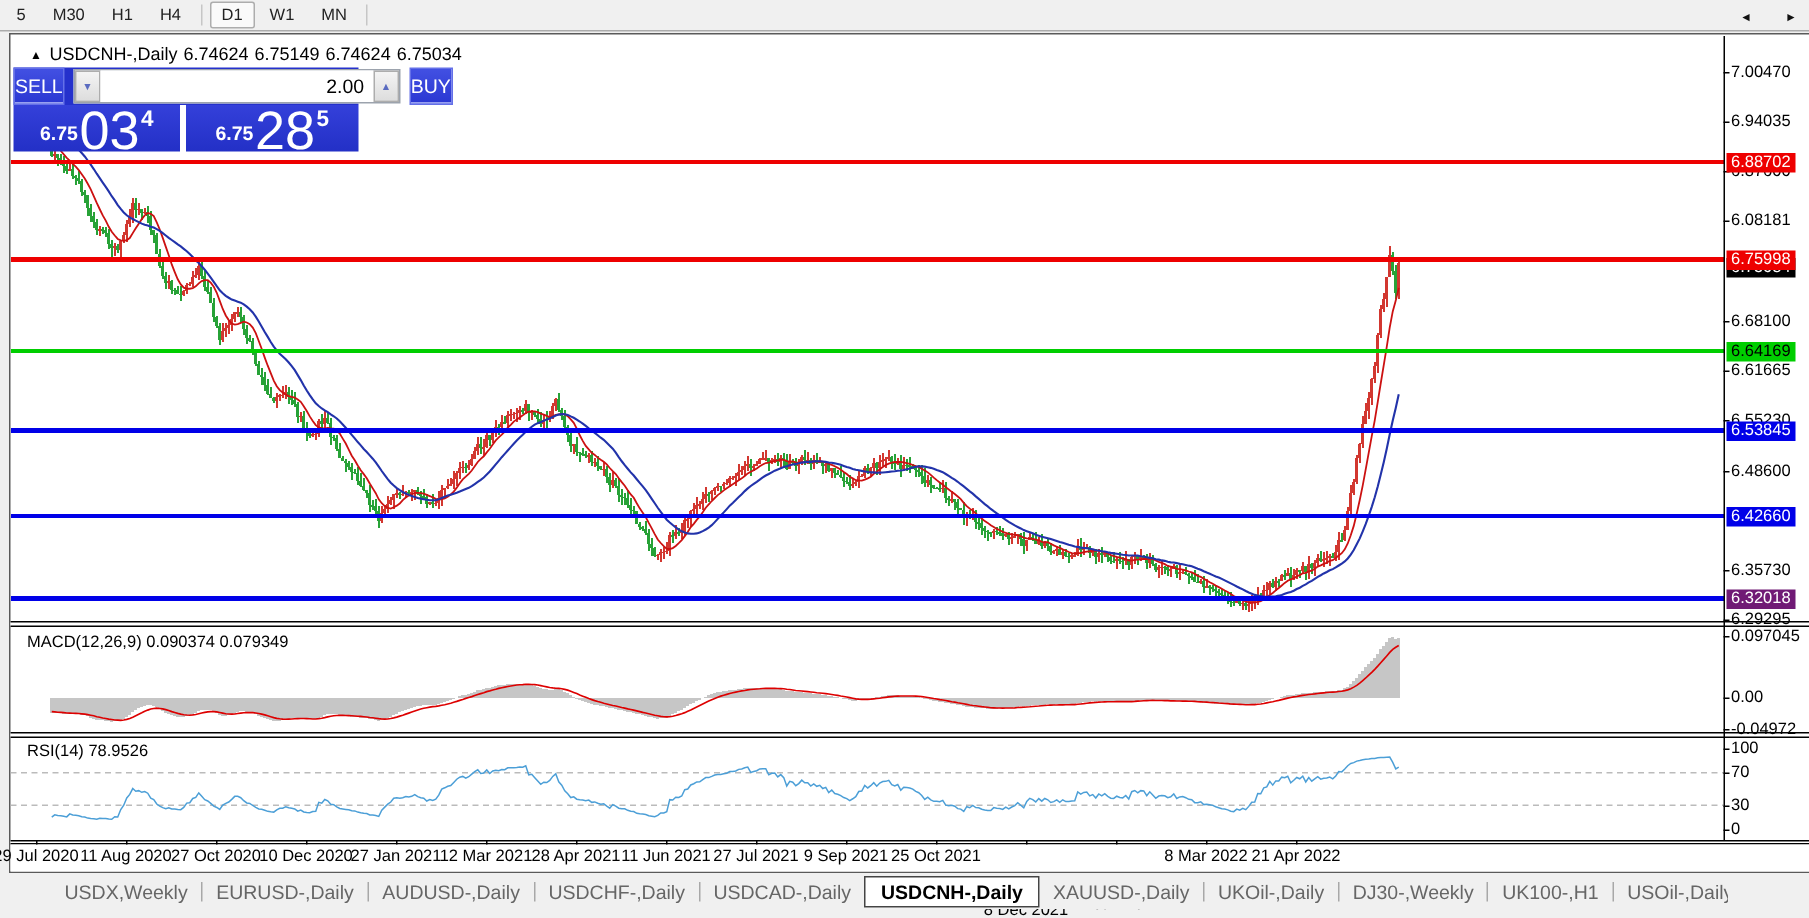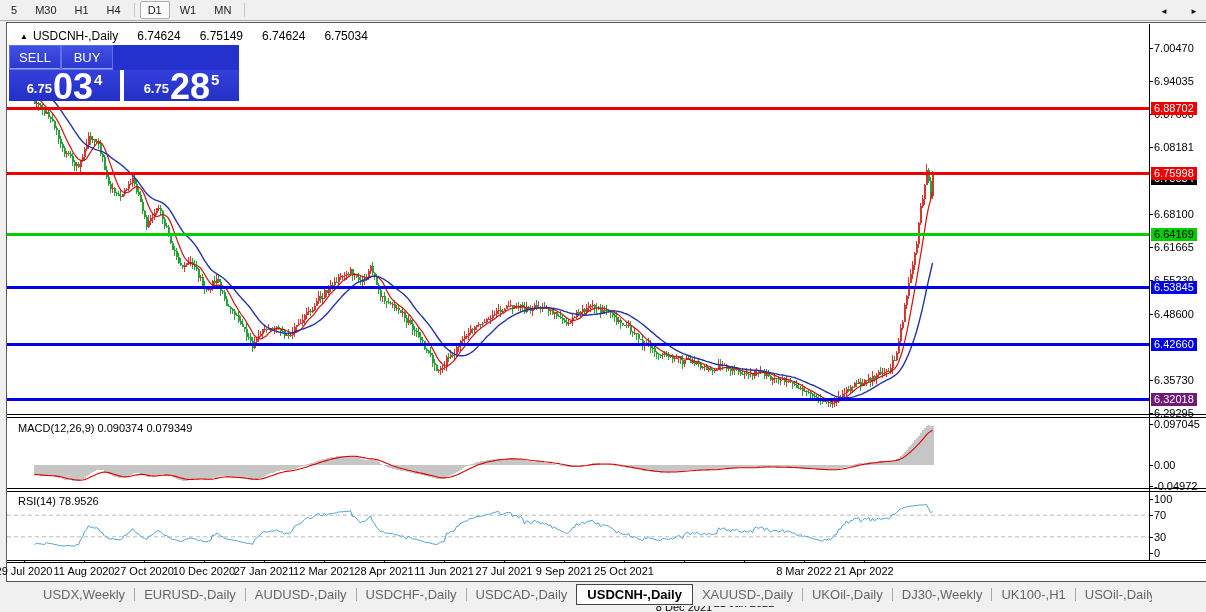--- a/index.html
+++ b/index.html
@@ -32,38 +32,38 @@
   .ytick{position:absolute;left:1142px;width:4px;height:1px;background:#000;}
   .badge{position:absolute;left:1144px;font-size:11px;padding:0 3px;height:13px;line-height:13px;white-space:nowrap;}
   .ind-label{position:absolute;left:11px;font-size:11px;color:#000;white-space:nowrap;}
   
   #date-row{position:absolute;left:0;top:540px;width:1200px;height:18px;background:#FFF;}
   .dlab{position:absolute;top:2px;font-size:11px;color:#000;white-space:nowrap;transform:translateX(-50%);}
   .dtick{position:absolute;top:-3px;width:1px;height:3px;background:#000;}
   
   #chart-header{position:absolute;left:13px;top:6px;display:flex;align-items:baseline;font-size:12px;color:#000;z-index:5;}
   #collapse-arrow{font-size:8px;margin-right:5px;position:relative;top:-1px;}
-  #chart-header .num{margin-left:19px;}
+  #chart-header .num{margin-left:4px;}
   
   #ocp{position:absolute;left:2px;top:22px;width:230px;z-index:6;}
   #ocp-row1{display:flex;height:25px;background:#2531CC;align-items:center;}
   .ocp-btn{width:52px;height:25px;line-height:24px;text-align:center;color:#FFF;font-size:13px;
     background:linear-gradient(#4250E2,#2A37D2);border:1px solid #6470E8;box-sizing:border-box;
     box-shadow:inset 0 -5px 0 -4px #97A0F0;cursor:pointer;}
   #vol-group{flex:1;height:23px;margin:0 6px;display:flex;background:#FFF;border:1px solid #9CA3AD;box-sizing:border-box;}
   .spin{width:17px;background:linear-gradient(#F4F4F4,#DDD);border:1px solid #ADADAD;box-sizing:border-box;
     font-size:7px;color:#5A6BC0;text-align:center;line-height:21px;cursor:pointer;}
   #vol-input{flex:1;border:none;outline:none;font-size:13px;text-align:right;padding:0 6px 0 0;min-width:0;
     font-family:"Liberation Sans",sans-serif;color:#000;}
   #ocp-row2{display:flex;height:31px;margin-top:0px;}
   .price-box{background:linear-gradient(#3440DA,#2330C6);color:#FFF;display:flex;align-items:flex-end;
     justify-content:center;padding-bottom:1px;overflow:hidden;}
   .pb-sell{width:111px;} .pb-gap{width:4px;background:transparent;} .pb-buy{width:115px;}
   .p-small{font-size:13px;font-weight:bold;margin:0 1px 4px 0;}
-  .p-big{font-size:36px;line-height:27px;font-weight:bold;margin-top:20px;}
+  .p-big{font-size:36px;line-height:27px;font-weight:normal;margin-top:20px;}
   .p-sup{font-size:15px;font-weight:bold;margin:0 0 12px 1px;}
   
   #tabbar{position:absolute;left:0;top:582px;width:1206px;height:24px;background:#F0F0F0;
     display:flex;align-items:center;padding-left:34px;box-sizing:border-box;overflow:hidden;}
   #tabstrip{display:flex;align-items:center;width:1118px;overflow:hidden;height:24px;}
   .tab{font-size:13px;color:#666;padding:3px 9px;white-space:nowrap;cursor:pointer;}
   .tab.active{background:#FFF;border:1px solid #444;color:#000;font-weight:bold;padding:2px 10px;}
   .tab-sep{width:1px;height:13px;background:#A8A8A8;flex:none;}
   .scroll-arrow{position:absolute;top:7px;font-size:8px;color:#111;cursor:pointer;}
   #scroll-left{left:1160px;} #scroll-right{left:1190px;}
@@ -1537,20 +1537,25 @@
     <span>USDCNH-,Daily</span>
     <span class="num">6.74624</span>
     <span class="num">6.75149</span>
     <span class="num">6.74624</span>
     <span class="num">6.75034</span>
   </div>
 
   <div id="ocp">
     <div id="ocp-row1">
       <div class="ocp-btn">SELL</div>
+      <div id="vol-group">
+        <div class="spin">▼</div>
+        <input id="vol-input" value="2.00" style="">
+        <div class="spin">▲</div>
+      </div>
       <div class="ocp-btn">BUY</div>
     </div>
     <div id="ocp-row2">
       <div class="price-box pb-sell">
         <span class="p-small">6.75</span>
           <span class="p-big">03</span>
           <span class="p-sup">4</span>
       </div>
       <div class="pb-gap"></div>
       <div class="price-box pb-buy">

